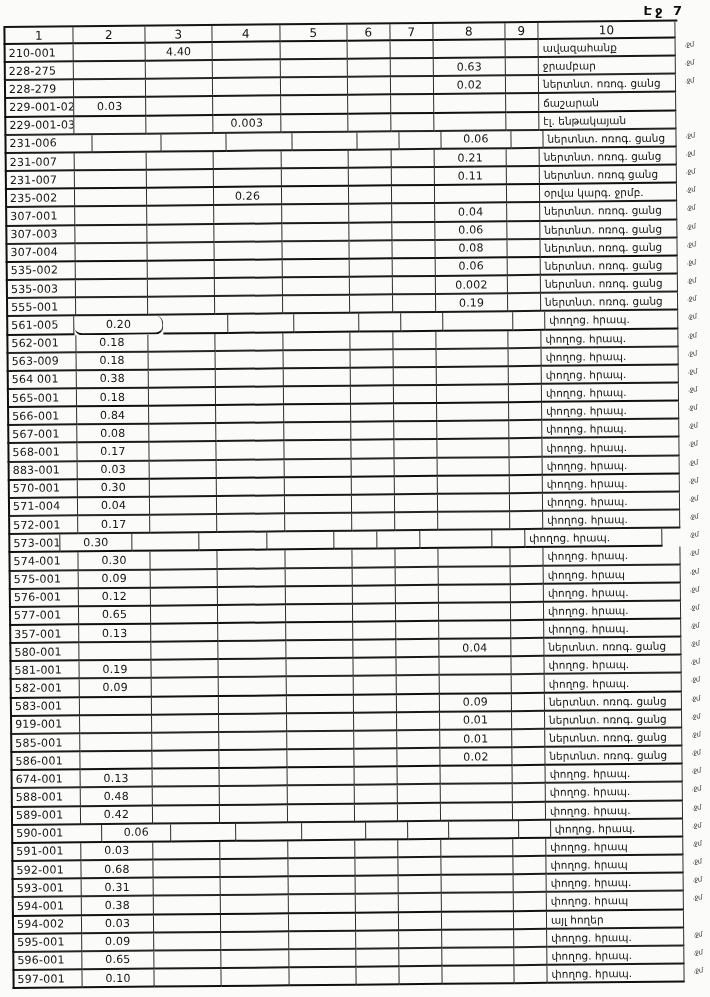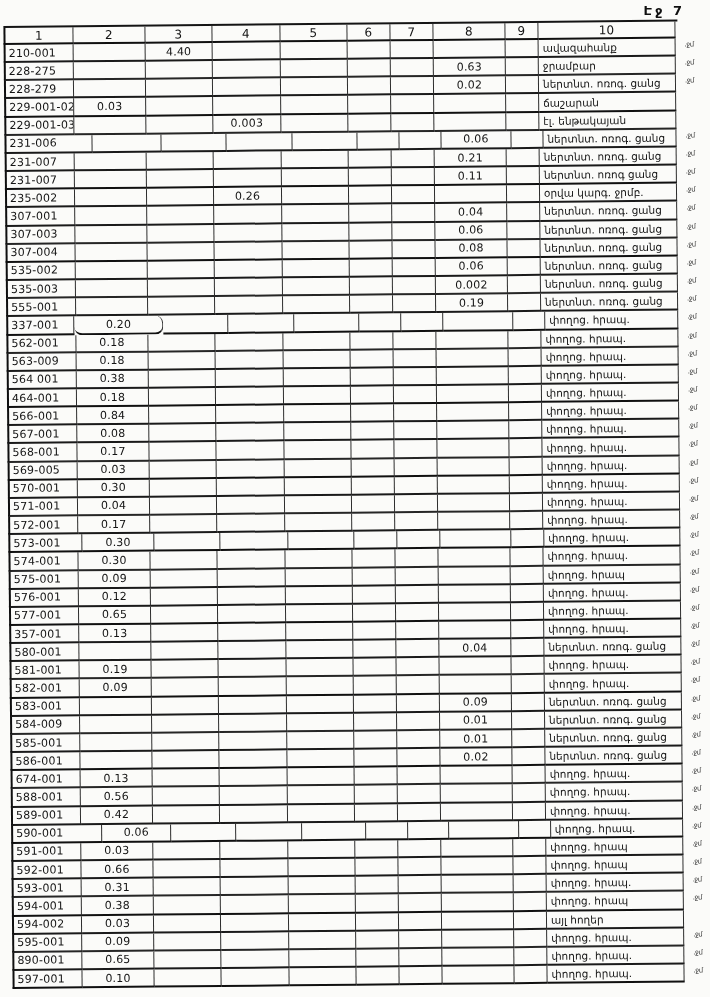--- a/index.html
+++ b/index.html
@@ -249,21 +249,21 @@
         <div class="cell ci3" style="width: 68px;"></div>
         <div class="cell ci4" style="width: 67px;"></div>
         <div class="cell ci5" style="width: 43px;"></div>
         <div class="cell ci6" style="width: 43px;"></div>
         <div class="cell ci7" style="width: 72px;">0.19</div>
         <div class="cell ci8" style="width: 33px;"></div>
         <div class="cell ci9" style="width: 137px;">ներտնտ. ոռոգ. ցանց</div>
         <span class="mark">.ջմ</span>
       </div>
       <div class="trow">
-        <div class="cell ci0" style="width: 70px;">337-001</div>
+        <div class="cell ci0" style="width: 70px;">561-005</div>
         <div class="cell ci1" style="width: 92px; border-radius: 8px;">0.20</div>
         <div class="cell ci2" style="width: 67px;"></div>
         <div class="cell ci3" style="width: 68px;"></div>
         <div class="cell ci4" style="width: 67px;"></div>
         <div class="cell ci5" style="width: 43px;"></div>
         <div class="cell ci6" style="width: 43px;"></div>
         <div class="cell ci7" style="width: 72px;"></div>
         <div class="cell ci8" style="width: 33px;"></div>
         <div class="cell ci9" style="width: 137px;">փողոց. հրապ.</div>
         <span class="mark">.ջմ</span>
@@ -301,21 +301,21 @@
         <div class="cell ci3" style="width: 68px;"></div>
         <div class="cell ci4" style="width: 67px;"></div>
         <div class="cell ci5" style="width: 43px;"></div>
         <div class="cell ci6" style="width: 43px;"></div>
         <div class="cell ci7" style="width: 72px;"></div>
         <div class="cell ci8" style="width: 33px;"></div>
         <div class="cell ci9" style="width: 137px;">փողոց. հրապ.</div>
         <span class="mark">.ջմ</span>
       </div>
       <div class="trow">
-        <div class="cell ci0" style="width: 70px;">464-001</div>
+        <div class="cell ci0" style="width: 70px;">565-001</div>
         <div class="cell ci1" style="width: 72px;">0.18</div>
         <div class="cell ci2" style="width: 67px;"></div>
         <div class="cell ci3" style="width: 68px;"></div>
         <div class="cell ci4" style="width: 67px;"></div>
         <div class="cell ci5" style="width: 43px;"></div>
         <div class="cell ci6" style="width: 43px;"></div>
         <div class="cell ci7" style="width: 72px;"></div>
         <div class="cell ci8" style="width: 33px;"></div>
         <div class="cell ci9" style="width: 137px;">փողոց. հրապ.</div>
         <span class="mark">.ջմ</span>
@@ -353,21 +353,21 @@
         <div class="cell ci3" style="width: 68px;"></div>
         <div class="cell ci4" style="width: 67px;"></div>
         <div class="cell ci5" style="width: 43px;"></div>
         <div class="cell ci6" style="width: 43px;"></div>
         <div class="cell ci7" style="width: 72px;"></div>
         <div class="cell ci8" style="width: 33px;"></div>
         <div class="cell ci9" style="width: 137px;">փողոց. հրապ.</div>
         <span class="mark">.ջմ</span>
       </div>
       <div class="trow">
-        <div class="cell ci0" style="width: 70px;">569-005</div>
+        <div class="cell ci0" style="width: 70px;">883-001</div>
         <div class="cell ci1" style="width: 72px;">0.03</div>
         <div class="cell ci2" style="width: 67px;"></div>
         <div class="cell ci3" style="width: 68px;"></div>
         <div class="cell ci4" style="width: 67px;"></div>
         <div class="cell ci5" style="width: 43px;"></div>
         <div class="cell ci6" style="width: 43px;"></div>
         <div class="cell ci7" style="width: 72px;"></div>
         <div class="cell ci8" style="width: 33px;"></div>
         <div class="cell ci9" style="width: 137px;">փողոց. հրապ.</div>
         <span class="mark">.ջմ</span>
@@ -379,21 +379,21 @@
         <div class="cell ci3" style="width: 68px;"></div>
         <div class="cell ci4" style="width: 67px;"></div>
         <div class="cell ci5" style="width: 43px;"></div>
         <div class="cell ci6" style="width: 43px;"></div>
         <div class="cell ci7" style="width: 72px;"></div>
         <div class="cell ci8" style="width: 33px;"></div>
         <div class="cell ci9" style="width: 137px;">փողոց. հրապ.</div>
         <span class="mark">.ջմ</span>
       </div>
       <div class="trow">
-        <div class="cell ci0" style="width: 70px;">571-001</div>
+        <div class="cell ci0" style="width: 70px;">571-004</div>
         <div class="cell ci1" style="width: 72px;">0.04</div>
         <div class="cell ci2" style="width: 67px;"></div>
         <div class="cell ci3" style="width: 68px;"></div>
         <div class="cell ci4" style="width: 67px;"></div>
         <div class="cell ci5" style="width: 43px;"></div>
         <div class="cell ci6" style="width: 43px;"></div>
         <div class="cell ci7" style="width: 72px;"></div>
         <div class="cell ci8" style="width: 33px;"></div>
         <div class="cell ci9" style="width: 137px;">փողոց. հրապ.</div>
         <span class="mark">.ջմ</span>
@@ -405,21 +405,21 @@
         <div class="cell ci3" style="width: 68px;"></div>
         <div class="cell ci4" style="width: 67px;"></div>
         <div class="cell ci5" style="width: 43px;"></div>
         <div class="cell ci6" style="width: 43px;"></div>
         <div class="cell ci7" style="width: 72px;"></div>
         <div class="cell ci8" style="width: 33px;"></div>
         <div class="cell ci9" style="width: 137px;">փողոց. հրապ.</div>
         <span class="mark">.ջմ</span>
       </div>
       <div class="trow">
-        <div class="cell ci0" style="width: 75px;">573-001</div>
+        <div class="cell ci0" style="width: 52px;">573-001</div>
         <div class="cell ci1" style="width: 72px;">0.30</div>
         <div class="cell ci2" style="width: 67px;"></div>
         <div class="cell ci3" style="width: 68px;"></div>
         <div class="cell ci4" style="width: 67px;"></div>
         <div class="cell ci5" style="width: 43px;"></div>
         <div class="cell ci6" style="width: 43px;"></div>
         <div class="cell ci7" style="width: 72px;"></div>
         <div class="cell ci8" style="width: 33px;"></div>
         <div class="cell ci9" style="width: 137px;">փողոց. հրապ.</div>
         <span class="mark">.ջմ</span>
@@ -535,21 +535,21 @@
         <div class="cell ci3" style="width: 68px;"></div>
         <div class="cell ci4" style="width: 67px;"></div>
         <div class="cell ci5" style="width: 43px;"></div>
         <div class="cell ci6" style="width: 43px;"></div>
         <div class="cell ci7" style="width: 72px;">0.09</div>
         <div class="cell ci8" style="width: 33px;"></div>
         <div class="cell ci9" style="width: 137px;">ներտնտ. ոռոգ. ցանց</div>
         <span class="mark">.ջմ</span>
       </div>
       <div class="trow">
-        <div class="cell ci0" style="width: 70px;">584-009</div>
+        <div class="cell ci0" style="width: 70px;">919-001</div>
         <div class="cell ci1" style="width: 72px;"></div>
         <div class="cell ci2" style="width: 67px;"></div>
         <div class="cell ci3" style="width: 68px;"></div>
         <div class="cell ci4" style="width: 67px;"></div>
         <div class="cell ci5" style="width: 43px;"></div>
         <div class="cell ci6" style="width: 43px;"></div>
         <div class="cell ci7" style="width: 72px;">0.01</div>
         <div class="cell ci8" style="width: 33px;"></div>
         <div class="cell ci9" style="width: 137px;">ներտնտ. ոռոգ. ցանց</div>
         <span class="mark">.ջմ</span>
@@ -588,21 +588,21 @@
         <div class="cell ci4" style="width: 67px;"></div>
         <div class="cell ci5" style="width: 43px;"></div>
         <div class="cell ci6" style="width: 43px;"></div>
         <div class="cell ci7" style="width: 72px;"></div>
         <div class="cell ci8" style="width: 33px;"></div>
         <div class="cell ci9" style="width: 137px;">փողոց. հրապ.</div>
         <span class="mark">.ջմ</span>
       </div>
       <div class="trow">
         <div class="cell ci0" style="width: 70px;">588-001</div>
-        <div class="cell ci1" style="width: 72px;">0.56</div>
+        <div class="cell ci1" style="width: 72px;">0.48</div>
         <div class="cell ci2" style="width: 67px;"></div>
         <div class="cell ci3" style="width: 68px;"></div>
         <div class="cell ci4" style="width: 67px;"></div>
         <div class="cell ci5" style="width: 43px;"></div>
         <div class="cell ci6" style="width: 43px;"></div>
         <div class="cell ci7" style="width: 72px;"></div>
         <div class="cell ci8" style="width: 33px;"></div>
         <div class="cell ci9" style="width: 137px;">փողոց. հրապ.</div>
         <span class="mark">.ջմ</span>
       </div>
@@ -640,21 +640,21 @@
         <div class="cell ci4" style="width: 67px;"></div>
         <div class="cell ci5" style="width: 43px;"></div>
         <div class="cell ci6" style="width: 43px;"></div>
         <div class="cell ci7" style="width: 72px;"></div>
         <div class="cell ci8" style="width: 33px;"></div>
         <div class="cell ci9" style="width: 137px;">փողոց. հրապ</div>
         <span class="mark">.ջմ</span>
       </div>
       <div class="trow">
         <div class="cell ci0" style="width: 70px;">592-001</div>
-        <div class="cell ci1" style="width: 72px;">0.66</div>
+        <div class="cell ci1" style="width: 72px;">0.68</div>
         <div class="cell ci2" style="width: 67px;"></div>
         <div class="cell ci3" style="width: 68px;"></div>
         <div class="cell ci4" style="width: 67px;"></div>
         <div class="cell ci5" style="width: 43px;"></div>
         <div class="cell ci6" style="width: 43px;"></div>
         <div class="cell ci7" style="width: 72px;"></div>
         <div class="cell ci8" style="width: 33px;"></div>
         <div class="cell ci9" style="width: 137px;">փողոց. հրապ</div>
         <span class="mark">.ջմ</span>
       </div>
@@ -703,21 +703,21 @@
         <div class="cell ci3" style="width: 68px;"></div>
         <div class="cell ci4" style="width: 67px;"></div>
         <div class="cell ci5" style="width: 43px;"></div>
         <div class="cell ci6" style="width: 43px;"></div>
         <div class="cell ci7" style="width: 72px;"></div>
         <div class="cell ci8" style="width: 33px;"></div>
         <div class="cell ci9" style="width: 137px;">փողոց. հրապ.</div>
         <span class="mark">.ջմ</span>
       </div>
       <div class="trow">
-        <div class="cell ci0" style="width: 70px;">890-001</div>
+        <div class="cell ci0" style="width: 70px;">596-001</div>
         <div class="cell ci1" style="width: 72px;">0.65</div>
         <div class="cell ci2" style="width: 67px;"></div>
         <div class="cell ci3" style="width: 68px;"></div>
         <div class="cell ci4" style="width: 67px;"></div>
         <div class="cell ci5" style="width: 43px;"></div>
         <div class="cell ci6" style="width: 43px;"></div>
         <div class="cell ci7" style="width: 72px;"></div>
         <div class="cell ci8" style="width: 33px;"></div>
         <div class="cell ci9" style="width: 137px;">փողոց. հրապ.</div>
         <span class="mark">.ջմ</span>

